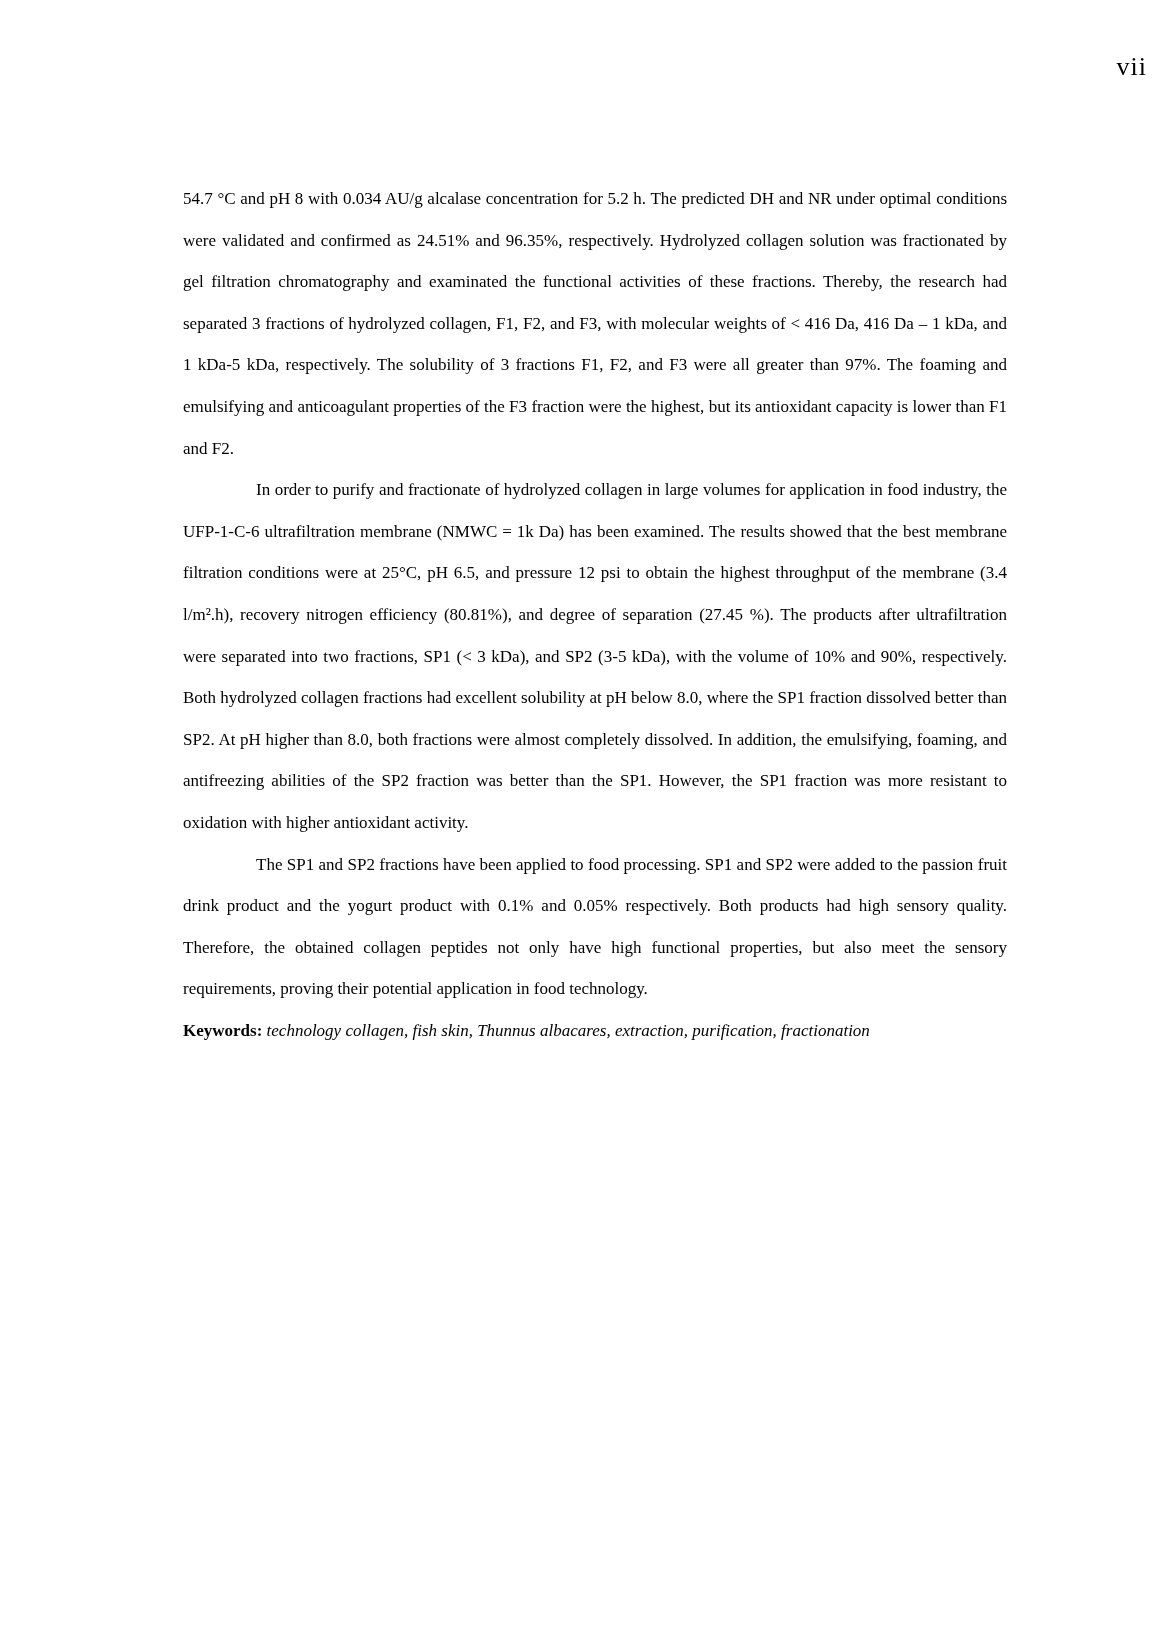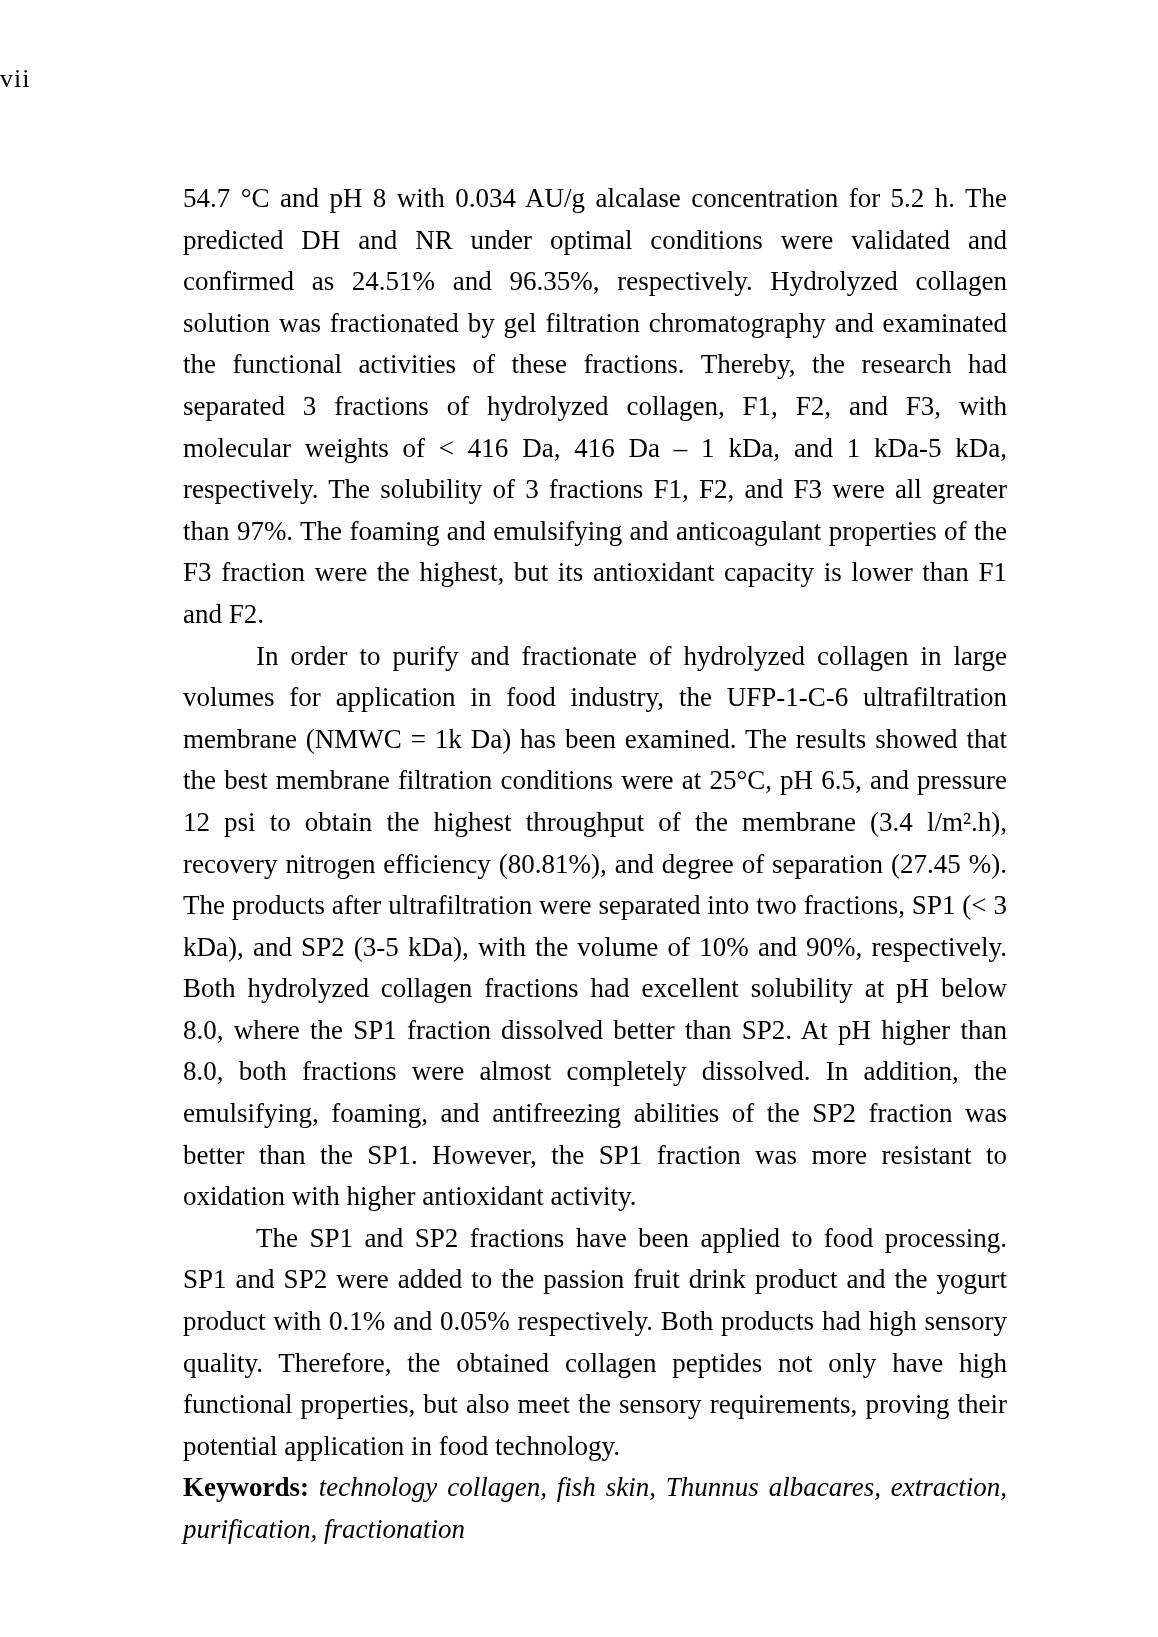--- a/index.html
+++ b/index.html
@@ -13,32 +13,31 @@
     height: 1637px;
     background: #ffffff;
     color: #000000;
     font-family: "Liberation Serif", "DejaVu Serif", serif;
     overflow: hidden;
   }
   .page-number {
     position: absolute;
     top: 52px;
     left: 0;
-    right: 1px;
-    text-align: left;
+    right: 11px;
+    text-align: right;
     font-size: 26px;
     letter-spacing: 1px;
-    margin-top: 12px;
   }
   .content {
     position: absolute;
     left: 183px;
     top: 178px;
     width: 824px;
-    font-size: 27px;
+    font-size: 17px;
     line-height: 41.6px;
     text-align: justify;
   }
   .para {
     margin: 0;
     padding: 0;
   }
   .para.indent {
     text-indent: 73px;
   }

